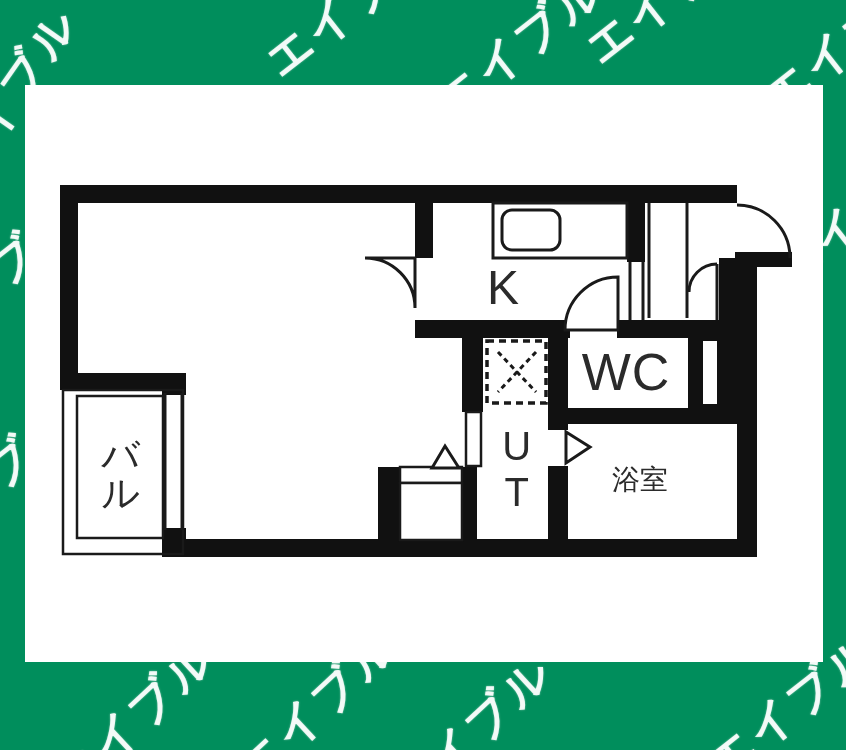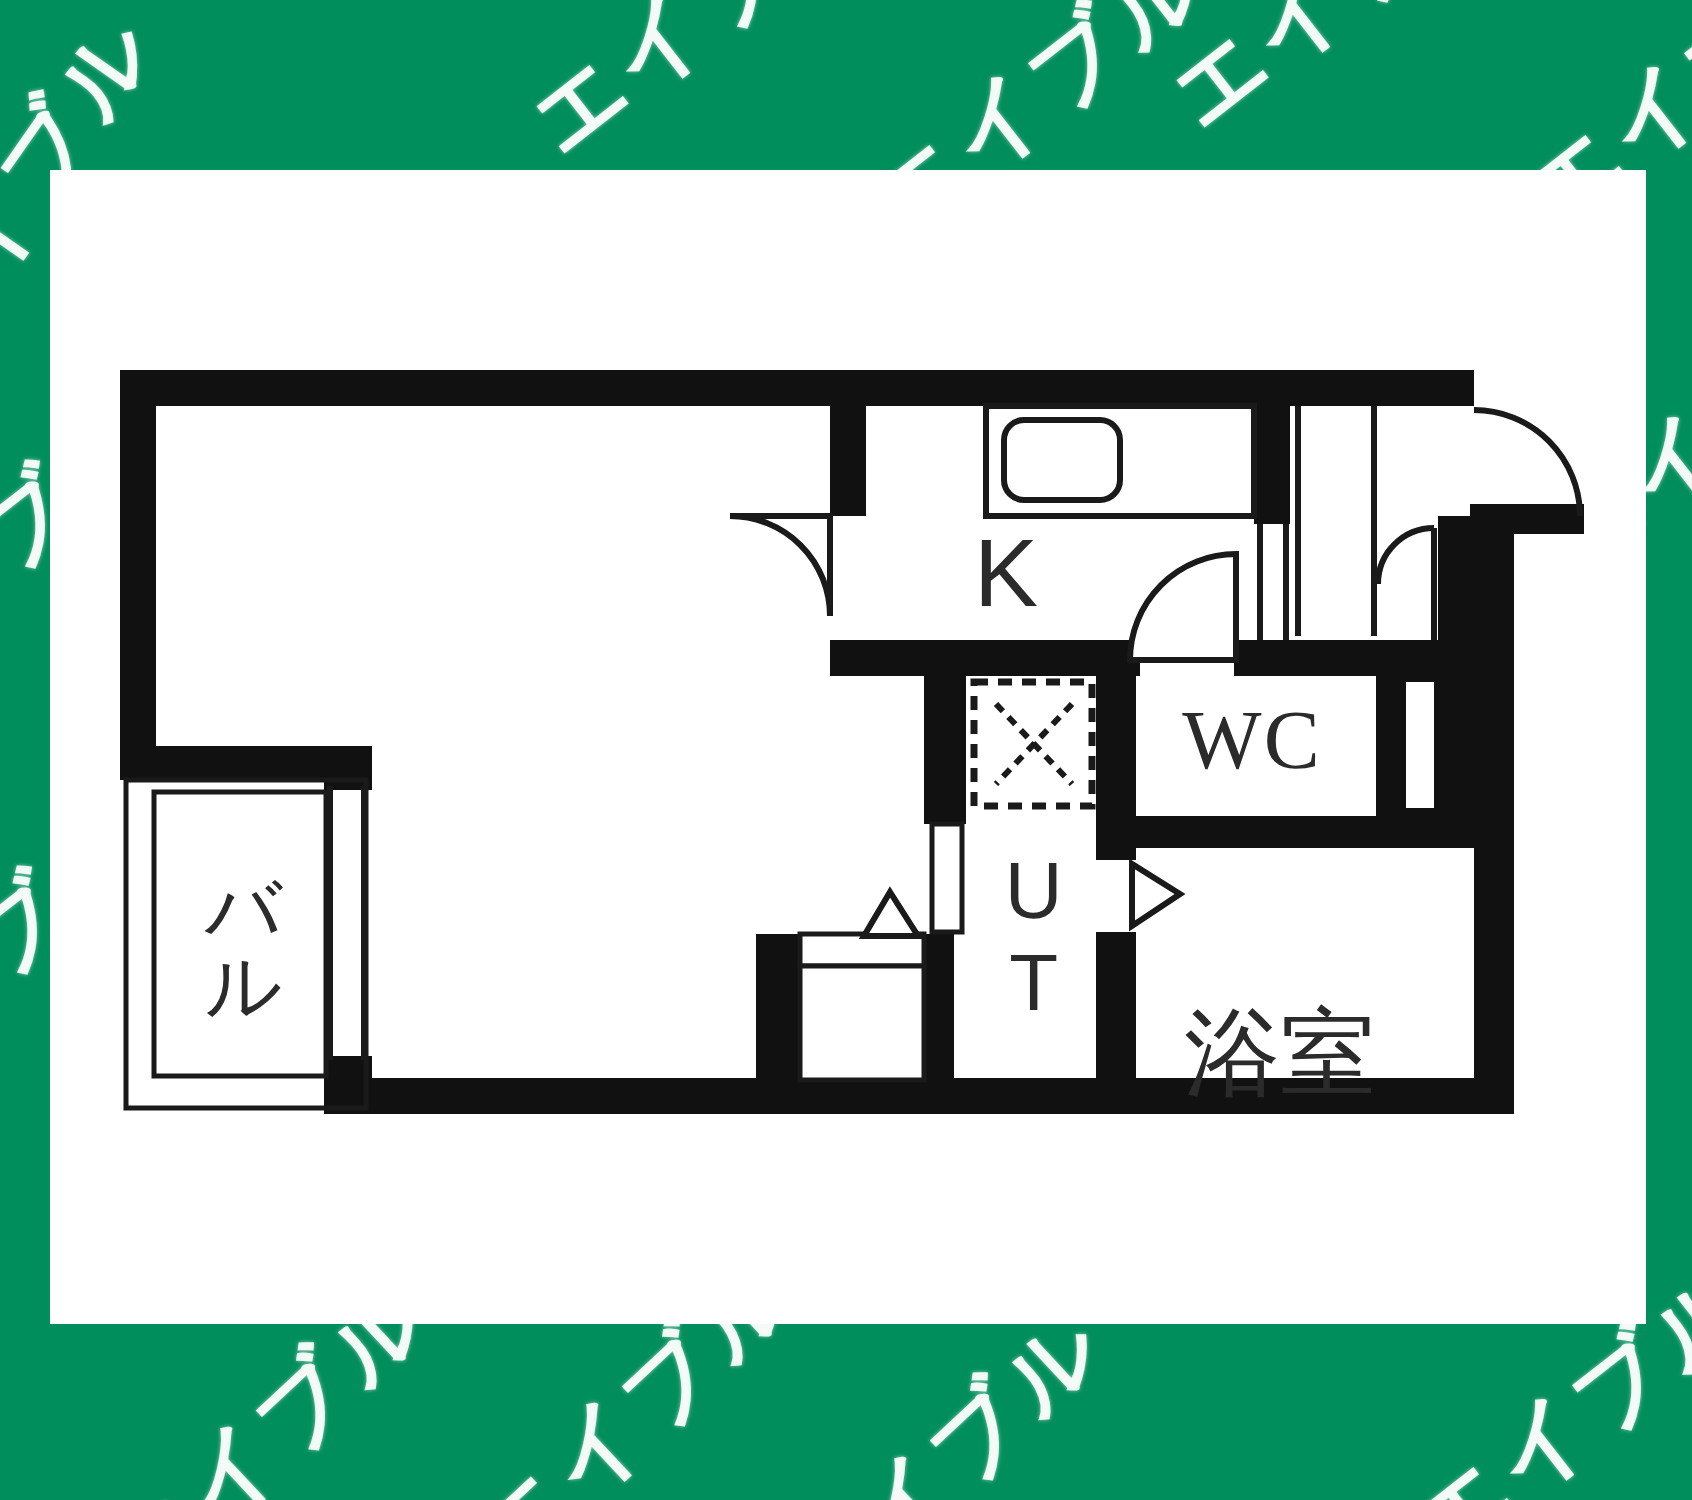--- a/index.html
+++ b/index.html
@@ -23,22 +23,22 @@
     background:#ffffff;
   }
   svg.plan{position:absolute;left:0;top:0;width:846px;height:750px;}
   .room-label{
     position:absolute;color:#2b2b2b;
     transform:translate(-50%,-50%);
     line-height:1.04;white-space:nowrap;
   }
   .lbl-western{font-size:44px;}
   .lbl-kitchen{font-size:48px;}
-  .lbl-wc{font-size:42px;letter-spacing:1px;font-family:Liberation Serif, serif;}
-  .lbl-bath{font-size:48px;margin-top:48px;}
+  .lbl-wc{font-size:52px;letter-spacing:1px;}
+  .lbl-bath{font-size:28px;}
   .vert{writing-mode:vertical-rl;text-orientation:upright;}
   .lbl-ut{font-size:40px;letter-spacing:2px;}
   .lbl-balcony{font-size:38px;}
 </style>
 </head>
 <body>
 
 <div class="stage">
 
   <span class="wm" style="left:10px;top:95px;transform:translate(-50%,-50%) rotate(-55deg);">エイブル</span>

